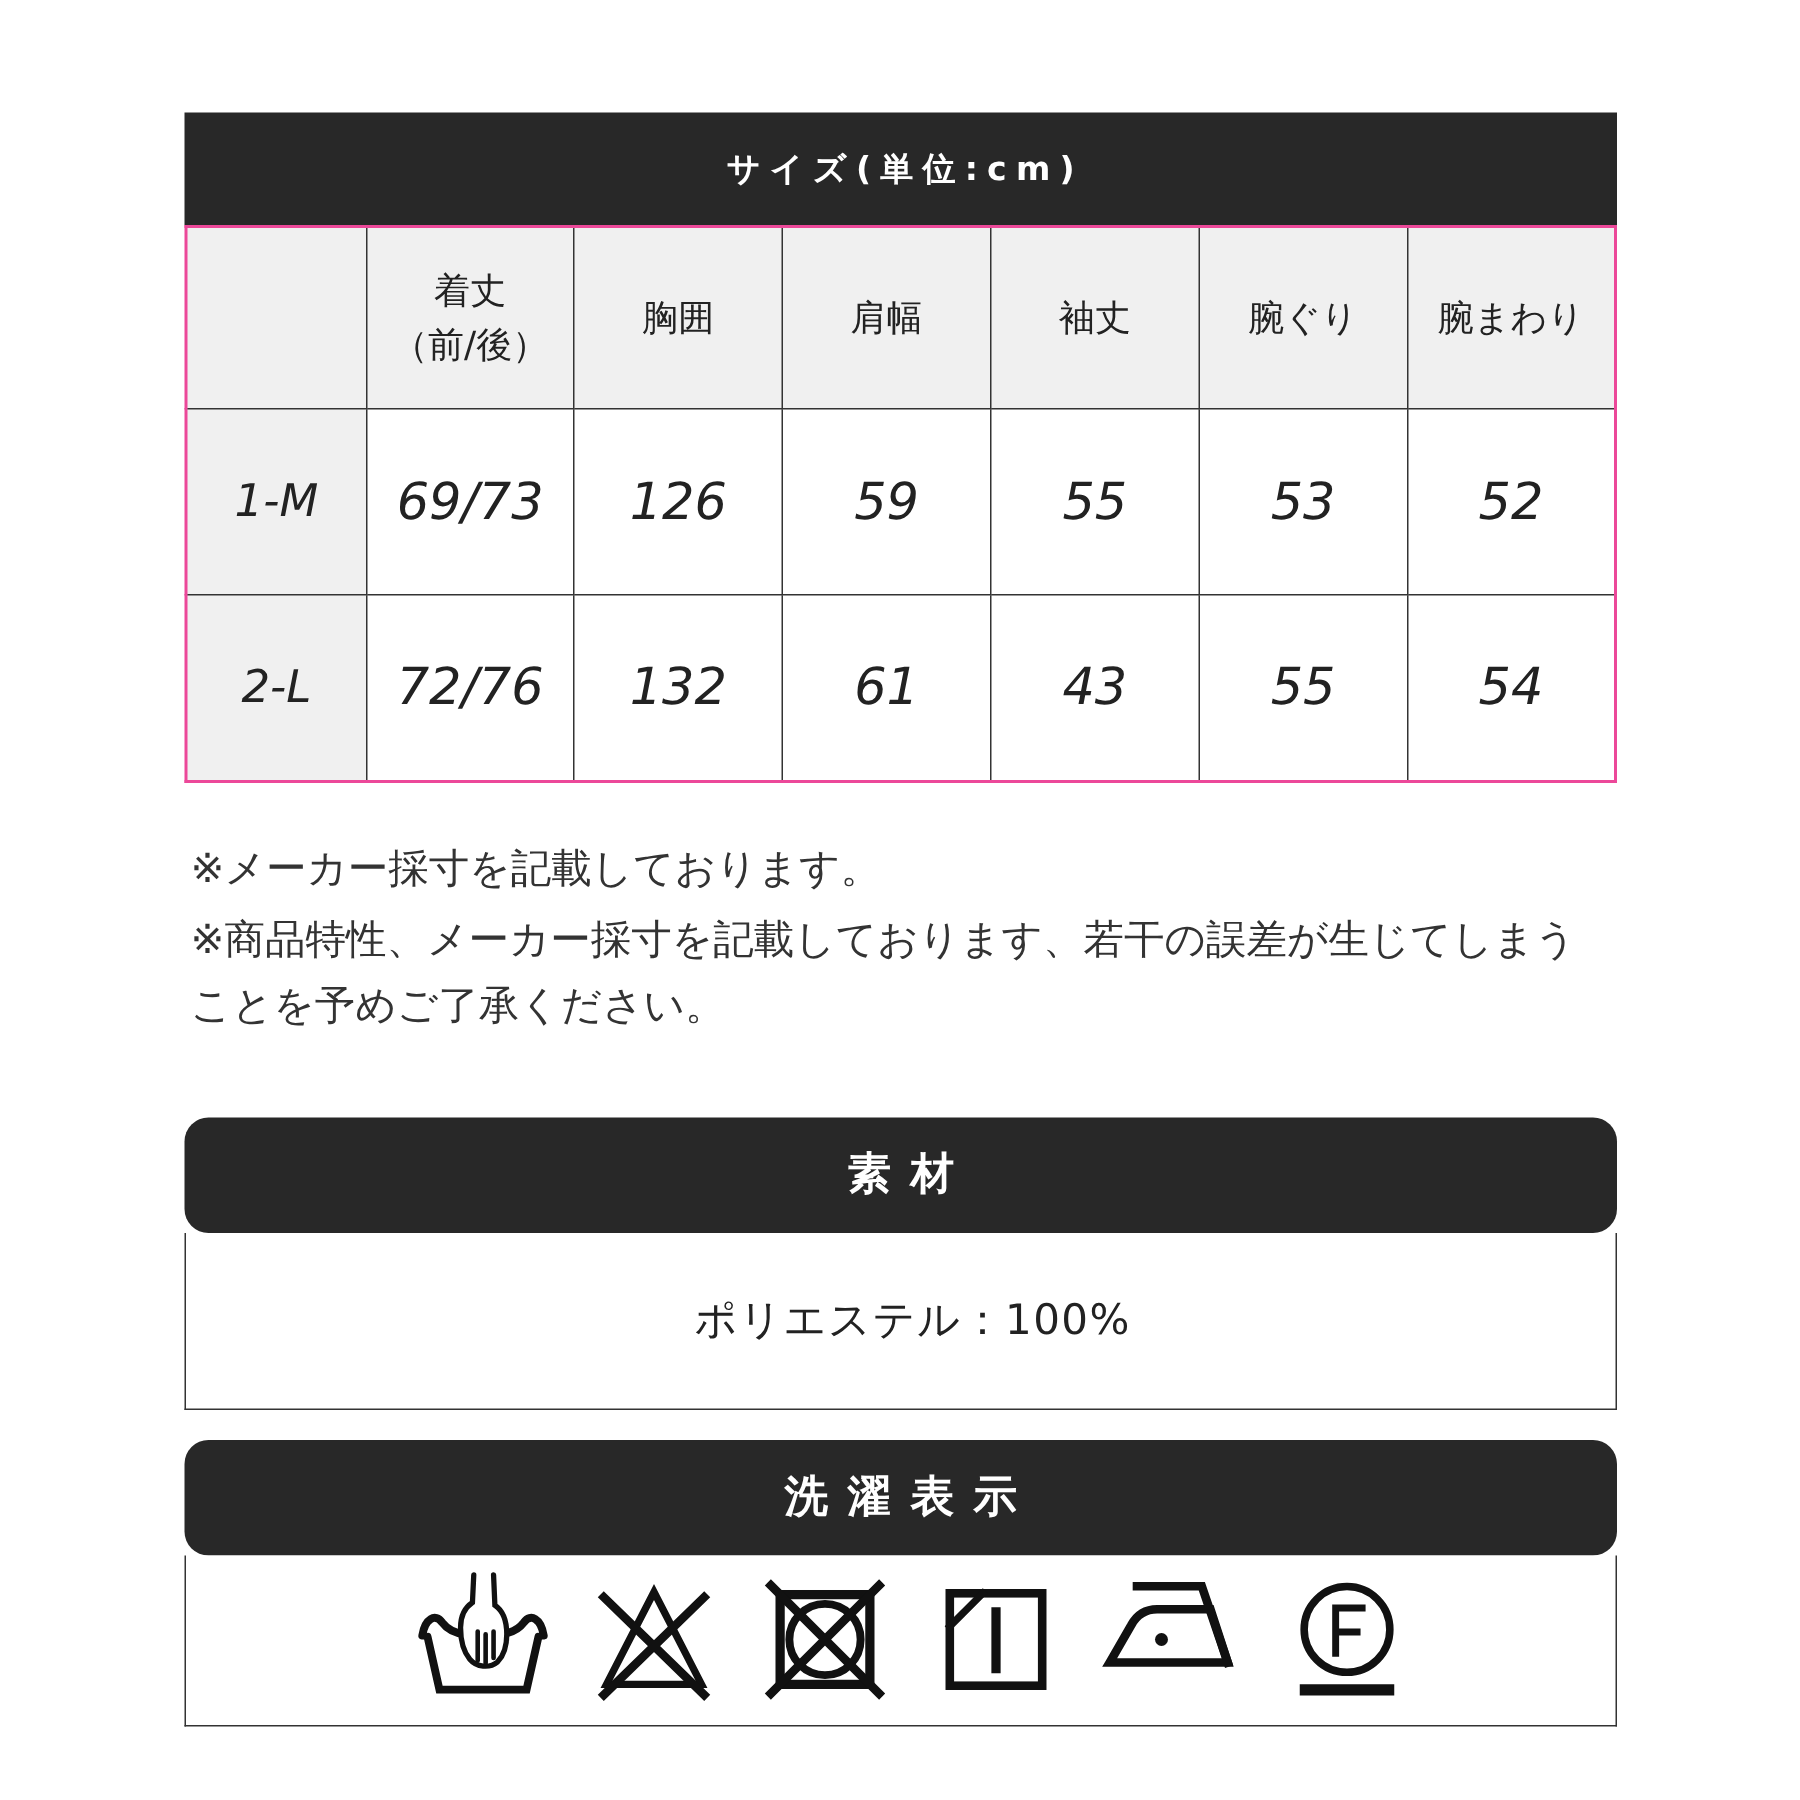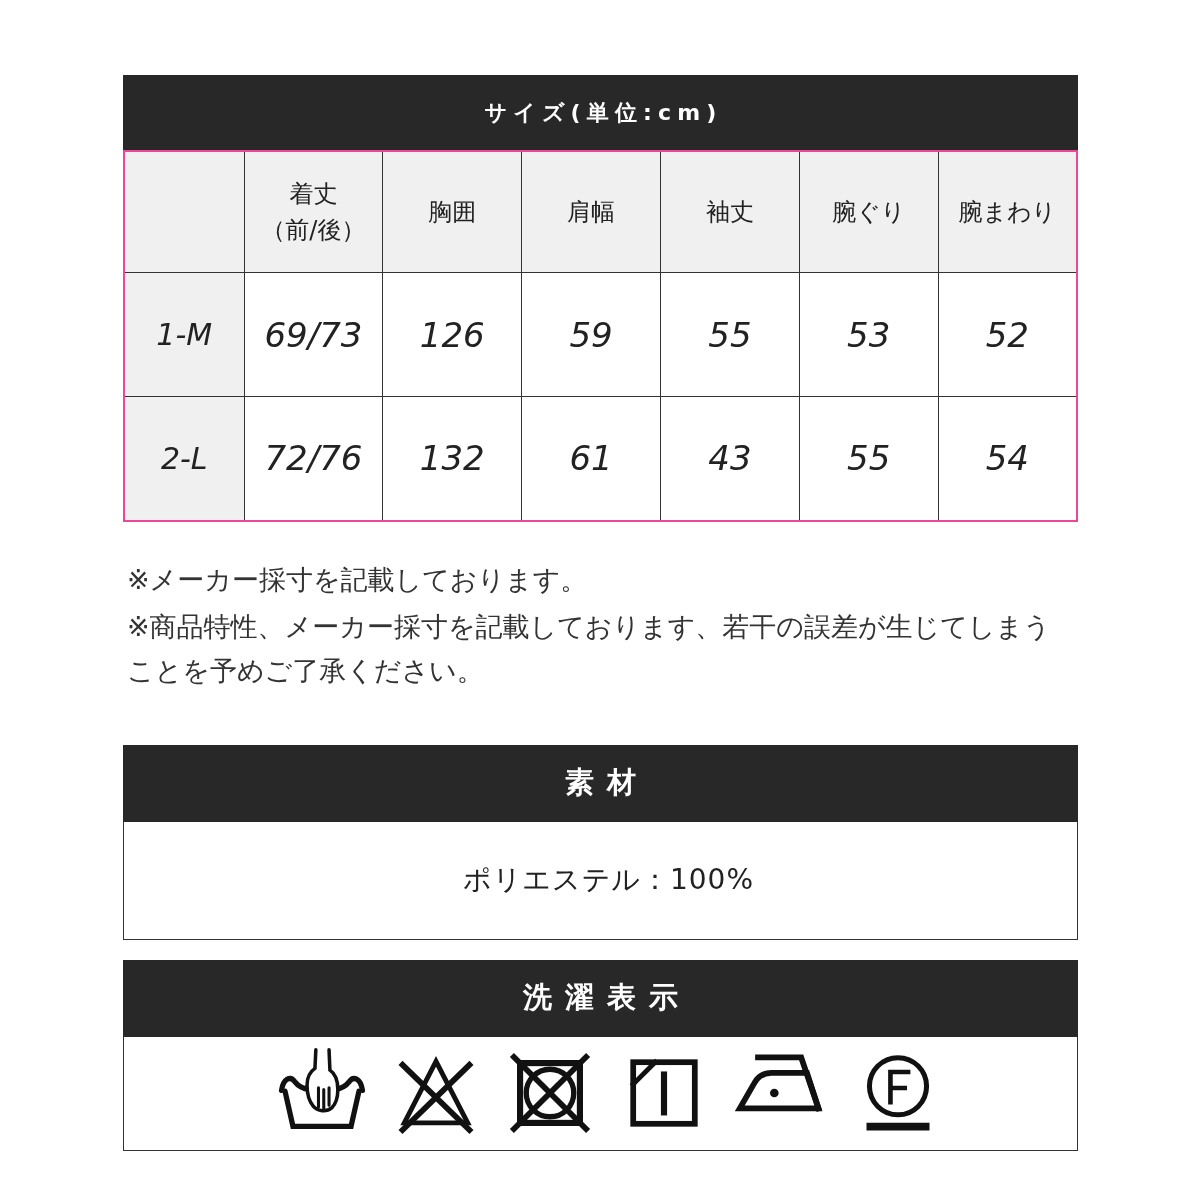--- a/index.html
+++ b/index.html
@@ -11,21 +11,21 @@
   }
   .sheet{position:absolute;left:123px;top:75px;width:955px;}
 
   
   .bar{
     background:#282828;color:#ffffff;
     display:flex;align-items:center;justify-content:center;
     font-weight:bold;
   }
   .bar.size{height:75px;font-size:22px;letter-spacing:0.28em;text-indent:0.28em;}
-  .bar.sub{height:77px;font-size:29px;letter-spacing:0.45em;text-indent:0.45em;}
+  .bar.sub{height:77px;font-size:29px;letter-spacing:0.45em;text-indent:0.45em;border-radius:16px;}
 
   
   table.size-table{
     width:100%;border-collapse:collapse;table-layout:fixed;
     border:2px solid #ec4899;
   }
   table.size-table th, table.size-table td{
     border:1px solid #333;text-align:center;vertical-align:middle;
     padding:0;
   }

